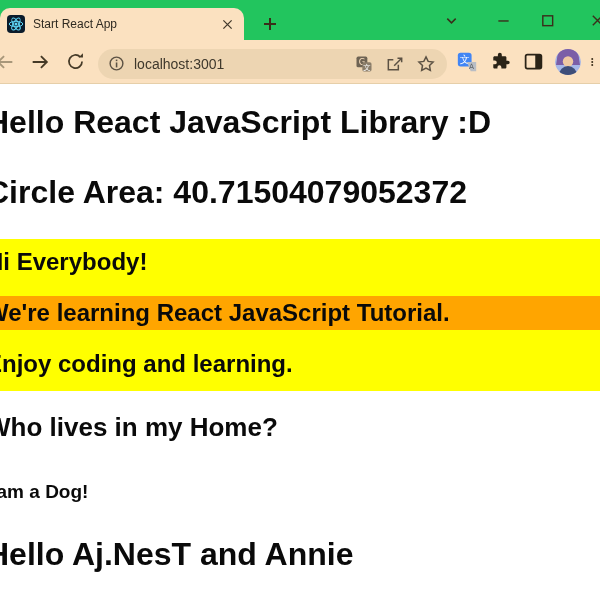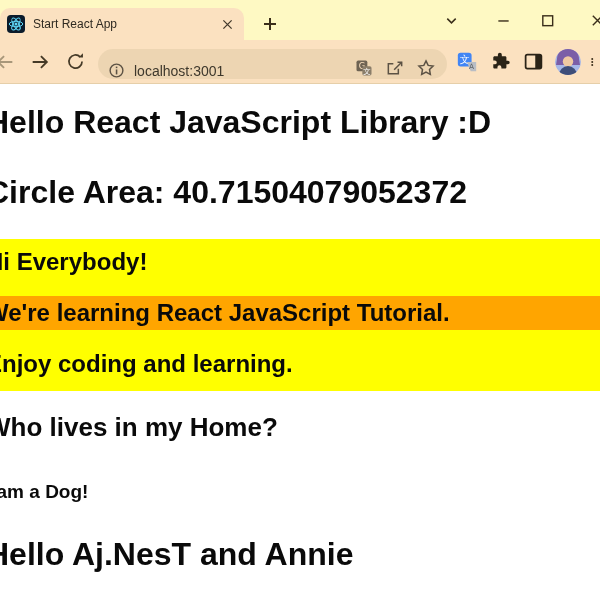--- a/index.html
+++ b/index.html
@@ -3,21 +3,21 @@
 <meta charset="utf-8">
 <style>
   html,body{margin:0;padding:0;}
   body{
     width:600px;height:600px;overflow:hidden;background:#fff;
     font-family:"Liberation Sans","DejaVu Sans",sans-serif;
     position:relative;
   }
   
   .titlebar{
-    position:relative;height:40px;background:#fef9c3;
+    position:relative;height:40px;background:#22c55e;
   }
   .tab{
     position:absolute;left:0;top:8px;width:244px;height:32px;
     background:#FBE1C0;border-radius:10px 10px 0 0;
     display:flex;align-items:center;padding-left:7px;box-sizing:border-box;
   }
   .tab-title{font-size:12px;color:#2F2A21;flex:1;margin-left:8px;white-space:nowrap;overflow:hidden;}
   .icon-btn{display:flex;align-items:center;justify-content:center;cursor:pointer;border-radius:50%;}
   .tab-close{width:18px;height:18px;margin-right:8px;}
   .newtab{position:absolute;left:258px;top:12px;width:24px;height:24px;}
@@ -26,21 +26,21 @@
   .wc-chevron{left:442px;} .wc-min{left:494px;} .wc-max{left:538px;} .wc-close{left:588px;}
   
   .toolbar{
     height:44px;background:#FBE1C0;display:flex;align-items:center;
     padding:0 0 0 2px;box-sizing:border-box;border-bottom:1px solid #E6CFA9;
   }
   .nav-btn{width:24px;height:24px;flex:0 0 auto;}
   .back{margin-left:-9px;} .fwd{margin-left:11px;} .reload{margin-left:11px;}
   .omnibox{
     flex:1;height:30px;background:#EDD5B2;border-radius:16px;
-    display:flex;align-items:flex-end;margin:4px 9px 0 11px;padding:0 10px;box-sizing:border-box;min-width:0;
+    display:flex;align-items:center;margin:4px 9px 0 11px;padding:0 10px;box-sizing:border-box;min-width:0;
   }
   .omni-url{font-size:14px;color:#3E382C;margin-left:9px;white-space:nowrap;overflow:hidden;}
   .omni-spacer{flex:1;}
   .omni-ic{width:22px;height:22px;flex:0 0 auto;margin-left:9px;}
   .ext-ic{width:22px;height:22px;flex:0 0 auto;margin-right:11px;}
   .avatar{width:26px;height:26px;border-radius:50%;overflow:hidden;flex:0 0 auto;margin-right:9px;}
   .kebab{width:10px;height:24px;overflow:hidden;flex:0 0 auto;}
   
   .content{height:515px;background:#fff;overflow:hidden;position:relative;}
   .page{margin-left:-22px;width:648px;}

